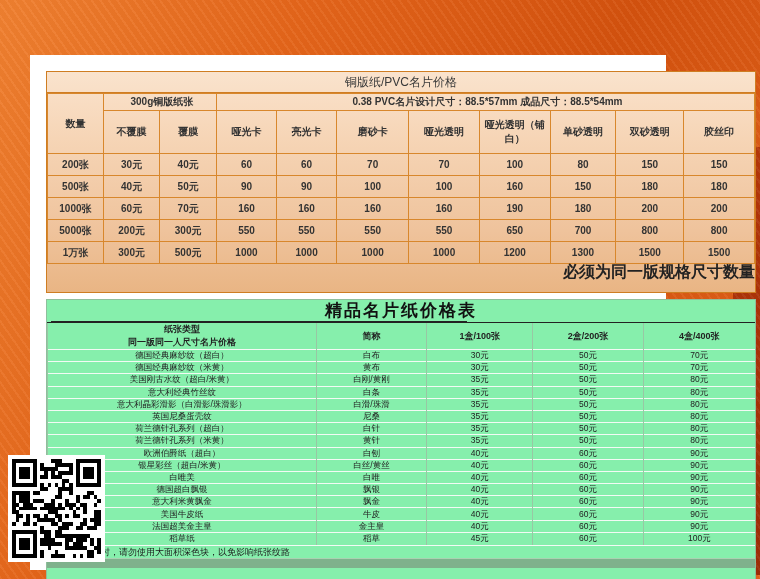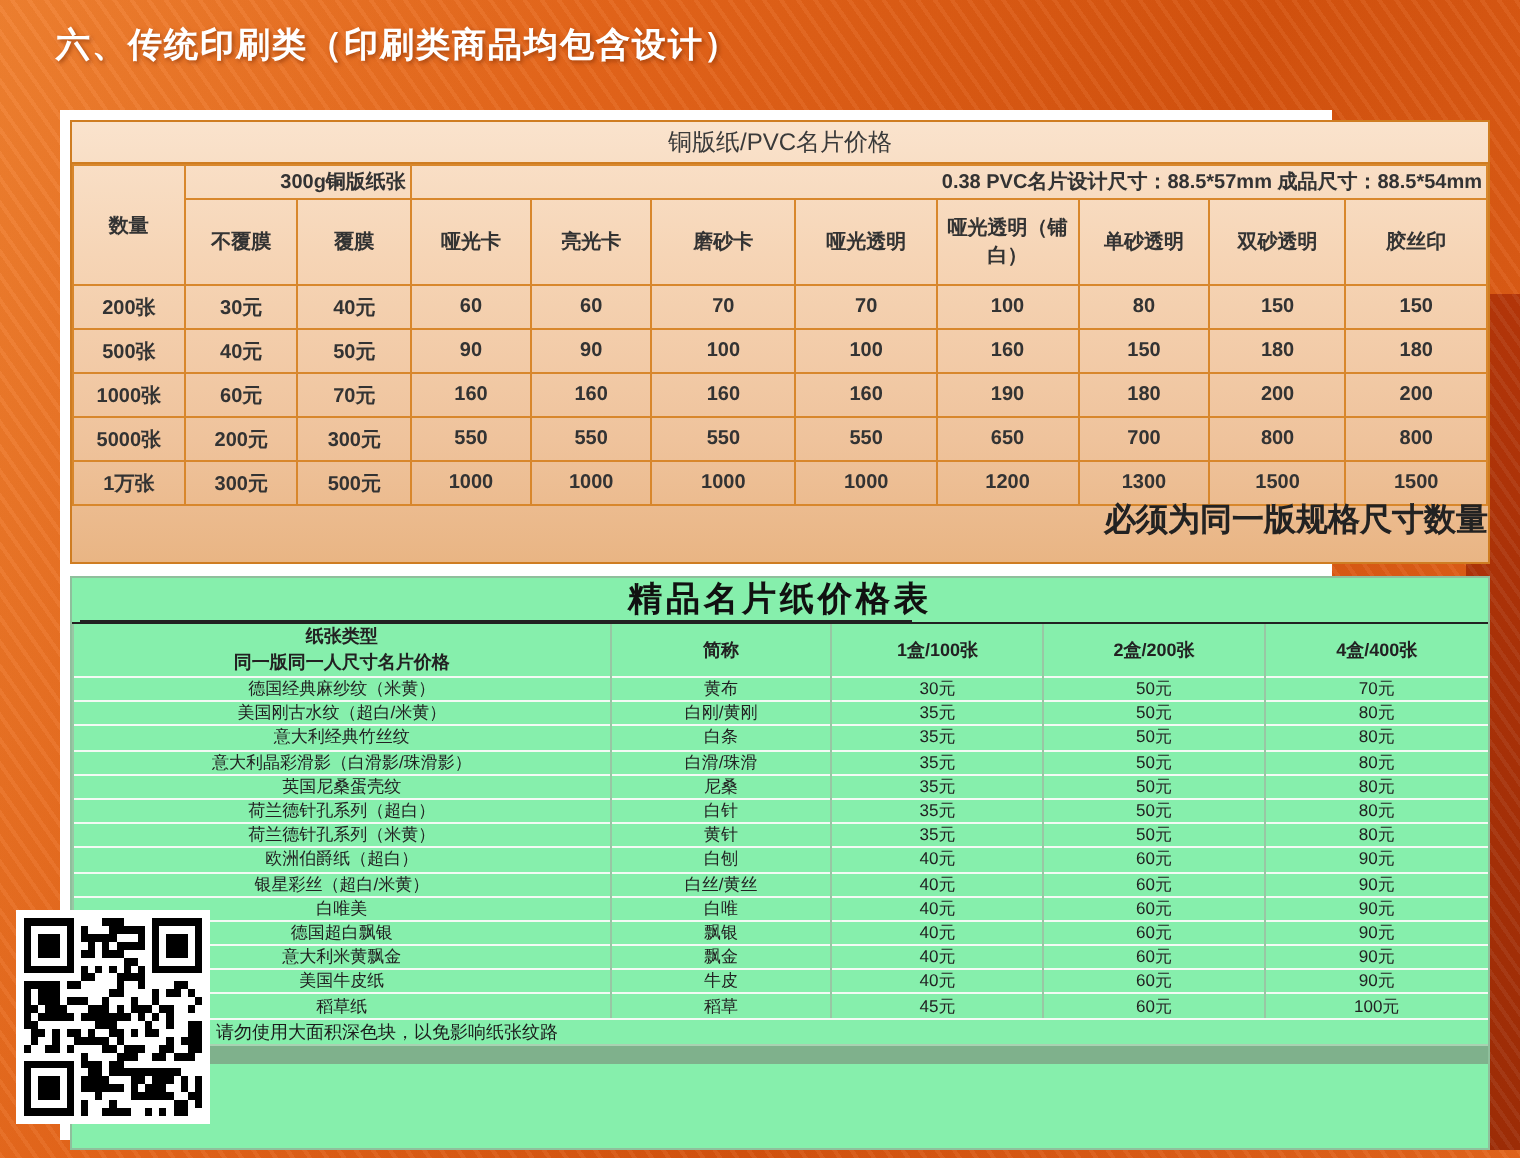--- a/index.html
+++ b/index.html
@@ -9,33 +9,33 @@
   #stage::before { content:""; position:absolute; inset:0;
     background:repeating-linear-gradient(55deg, rgba(255,255,255,0.05) 0 2px, rgba(0,0,0,0.02) 2px 7px); }
   .red-band { position:absolute; left:733px; top:147px; width:27px; height:428px;
     background:linear-gradient(180deg,#b23509,#9c2c06);
     }
   .red-band::before { content:""; position:absolute; inset:0;
     background:repeating-linear-gradient(55deg, rgba(255,255,255,0.06) 0 2px, transparent 2px 6px); }
   .page-title { position:absolute; left:28px; top:11px; color:#ffffff; font-size:17px;
     font-weight:bold; letter-spacing:1px; text-shadow:1px 1px 2px rgba(120,40,0,0.6); }
   .panel { position:absolute; left:30px; top:55px; width:636px; height:515px;
-    background:#ffffff; padding:5px; }
+    background:#ffffff; padding:16px; }
 
   
   .t1-wrap { width:710px; height:222px;
     background:linear-gradient(180deg,#fae3cd 0%, #f6d5b6 30%, #efc39c 72%, #e9b584 100%);
     border:1px solid #cf7d22; }
   .t1-title { height:21px; line-height:21px; text-align:center; font-size:12px;
     color:#3a3a3a; border-bottom:1px solid #cf7d22; }
   table { border-collapse:collapse; width:100%; table-layout:fixed; }
   .t1 td, .t1 th { border:1px solid #d8872c; font-size:10px; color:#333;
     text-align:center; vertical-align:middle; padding:1px 2px; overflow:hidden; }
   .t1 thead th { font-weight:bold; }
-  .t1 .grp { text-align:right; padding-left:6px; }
+  .t1 .grp { text-align:center; padding-left:6px; }
   .t1 tbody td { height:22px; font-weight:bold;margin-left:35px; }
   .t1 tr.hdr2 th { height:43px; }
   .t1-footnote { height:17px; line-height:16px; text-align:right; font-size:16px;
     font-weight:bold; color:#222; }
 
   
   .t2-wrap { position:relative; width:710px; height:287px; margin-top:6px;
     background:#86efac; border:1px solid #8fbf9c; }
   .t2-title { height:22px; line-height:22px; text-align:center; font-size:17px;
     font-weight:bold; color:#111; font-family:"Liberation Serif","DejaVu Serif",serif;
@@ -55,21 +55,20 @@
   
   .qr { position:absolute; left:8px; top:455px; width:97px; height:107px;
     background:#ffffff; padding:4px; z-index:5; }
   .qr svg { display:block; width:89px; height:99px; }
 </style>
 </head>
 <body>
 
 <div id="stage">
   <div class="red-band"></div>
-  <div class="page-title">六、传统印刷类（印刷类商品均包含设计）</div>
 
   <div class="panel">
 
     <div class="t1-wrap">
       <div class="t1-title">铜版纸/PVC名片价格</div>
       <table class="t1">
         <colgroup>
           <col style="width:7.9%">
             <col style="width:8%">
             <col style="width:8%">
@@ -190,20 +189,27 @@
               <span class="hdr-sub">同一版同一人尺寸名片价格</span>
             </th>
             <th>简称</th>
             <th>1盒/100张</th>
             <th>2盒/200张</th>
             <th>4盒/400张</th>
           </tr>
         </thead>
         <tbody id="t2-body">
             <tr>
+              <td>德国经典麻纱纹（超白）</td>
+              <td>白布</td>
+              <td>30元</td>
+              <td>50元</td>
+              <td>70元</td>
+            </tr>
+            <tr>
               <td>德国经典麻纱纹（米黄）</td>
               <td>黄布</td>
               <td>30元</td>
               <td>50元</td>
               <td>70元</td>
             </tr>
             <tr>
               <td>美国刚古水纹（超白/米黄）</td>
               <td>白刚/黄刚</td>
               <td>35元</td>
@@ -276,20 +282,27 @@
             <tr>
               <td>意大利米黄飘金</td>
               <td>飘金</td>
               <td>40元</td>
               <td>60元</td>
               <td>90元</td>
             </tr>
             <tr>
               <td>美国牛皮纸</td>
               <td>牛皮</td>
+              <td>40元</td>
+              <td>60元</td>
+              <td>90元</td>
+            </tr>
+            <tr>
+              <td>法国超美金主皇</td>
+              <td>金主皇</td>
               <td>40元</td>
               <td>60元</td>
               <td>90元</td>
             </tr>
             <tr>
               <td>稻草纸</td>
               <td>稻草</td>
               <td>45元</td>
               <td>60元</td>
               <td>100元</td>

